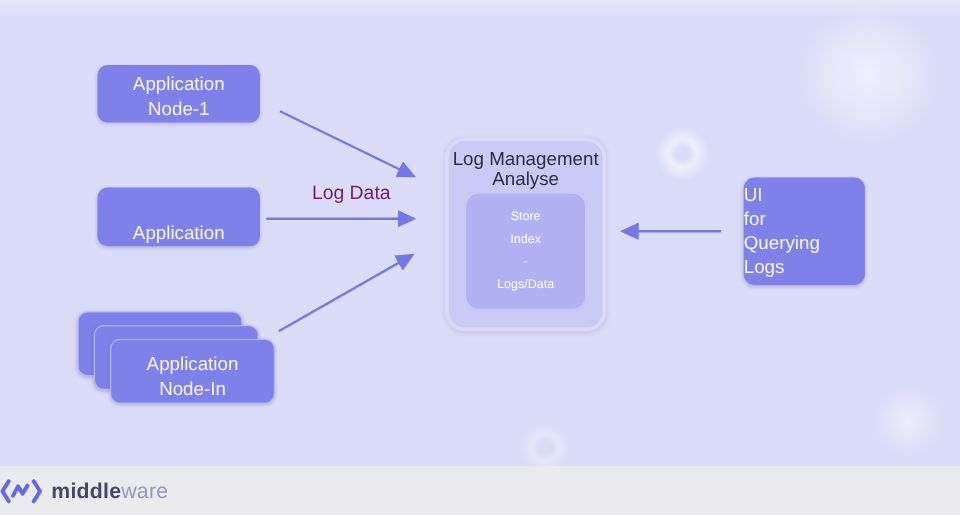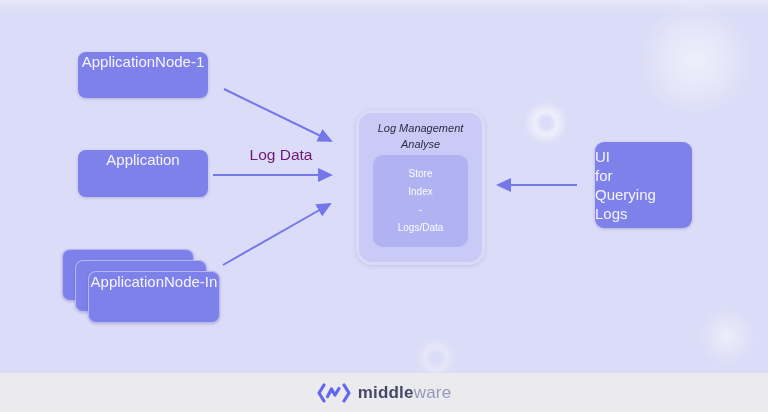--- a/index.html
+++ b/index.html
@@ -16,37 +16,37 @@
   .bokeh-blob-2{left:696px;top:306px;width:62px;height:62px;border-radius:50%;
     background:radial-gradient(circle, rgba(255,255,255,0.5) 0%, rgba(255,255,255,0) 65%);}
   .bokeh-ring-2{left:408px;top:330px;width:56px;height:56px;border-radius:50%;
     background:radial-gradient(circle, rgba(255,255,255,0) 0 5px, rgba(255,255,255,0.3) 11px, rgba(255,255,255,0) 20px);}
   .bokeh-top{left:0;top:0;width:768px;height:14px;
     background:linear-gradient(180deg, rgba(255,255,255,0.35), rgba(255,255,255,0));}
 
   .node-box{
     position:absolute;background:#7f81ea;border-radius:8px;
     color:#f5f4ff;text-align:center;font-size:15px;line-height:20px;
-    display:flex;justify-content:center;
+    display:flex;flex-direction:column;justify-content:flex-end;
     box-shadow:0 1px 3px rgba(70,70,140,0.28);
   }
   .node-1{left:78px;top:52px;width:130px;height:46px;}
   .node-2{left:78px;top:150px;width:130px;height:47px;}
   .stack-back{left:62px;top:249px;width:130px;height:50px;border:1px solid rgba(225,225,250,0.55);}
   .stack-mid{left:75px;top:260px;width:130px;height:50px;border:1px solid rgba(225,225,250,0.55);}
   .stack-front{left:88px;top:271px;width:130px;height:50px;border:1px solid rgba(225,225,250,0.55);}
 
   .server-outer{
     position:absolute;left:356px;top:110px;width:129px;height:155px;
     background:#c9caf5;border:3px solid rgba(230,230,252,0.6);
     border-radius:16px;box-sizing:border-box;
     box-shadow:0 1px 4px rgba(90,90,160,0.18);
   }
   .server-title{
-    margin-top:7px;text-align:center;color:#2c2d42;font-size:11px;line-height:16px;font-style:italic;
+    margin-top:7px;text-align:center;color:#2c2d42;font-size:15px;line-height:16px;
   }
   .server-inner{
     position:absolute;left:371px;top:153px;width:99px;height:96px;
     background:#b0b2f1;border:2px solid rgba(210,211,248,0.7);
     border-radius:12px;box-sizing:border-box;
     color:rgba(255,255,255,0.96);text-align:center;font-size:10px;line-height:18px;
     display:flex;flex-direction:column;justify-content:center;
   }
 
   .ui-box{
@@ -59,21 +59,21 @@
 
   .edge-label{
     position:absolute;left:231px;top:146px;width:100px;text-align:center;
     color:#701a75;font-size:15.5px;
   }
 
   .arrows{position:absolute;left:0;top:0;width:768px;height:412px;pointer-events:none;}
 
   .footer{
     position:absolute;left:0;top:373px;width:768px;height:39px;
-    background:#ebebee;display:flex;align-items:center;justify-content:center;gap:7px;
+    background:#ebebee;display:flex;align-items:center;justify-content:flex-start;gap:7px;
   }
   .brand-text{font-size:17px;letter-spacing:0.2px;}
   .brand-bold{font-weight:700;color:#474868;}
   .brand-light{font-weight:400;color:#9697bd;}
   span.block{display:block;}
 </style>
 </head>
 <body>
 
 <div class="canvas">

